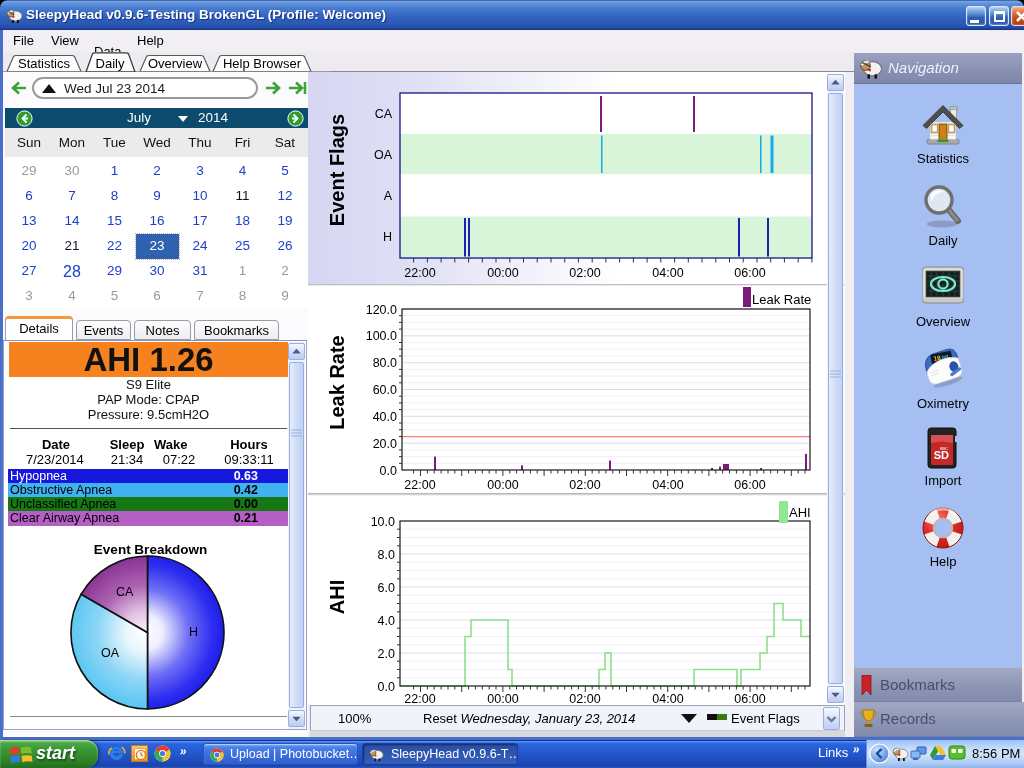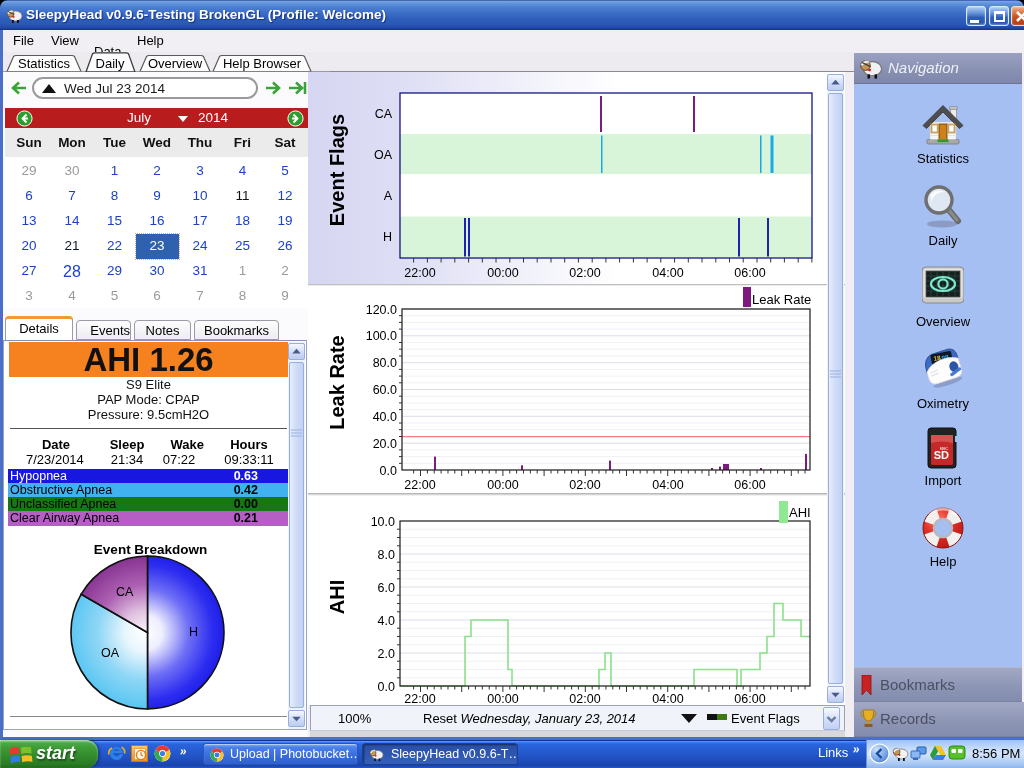--- a/index.html
+++ b/index.html
@@ -63,34 +63,34 @@
  <div class="abs" style="left:8px;top:5px;width:0;height:0;border-left:7px solid transparent;border-right:7px solid transparent;border-bottom:9px solid #111;"></div>
  <div class="abs" style="left:30px;top:2px;font-size:13.5px;color:#1a1a1a;">Wed Jul 23 2014</div>
 </div>
 <svg class="abs" style="left:264px;top:79px" width="22" height="18" viewBox="0 0 22 18">
  <path d="M2 9 L14 9 M9 3.5 L15 9 L9 14.5" stroke="#3aa33a" stroke-width="2.6" fill="none"></path>
 </svg>
 <svg class="abs" style="left:288px;top:79px" width="22" height="18" viewBox="0 0 22 18">
  <path d="M1 9 L13 9 M8 3.5 L14 9 L8 14.5 M17 3 L17 15" stroke="#3aa33a" stroke-width="2.6" fill="none"></path>
 </svg>
 
-<div class="abs" style="left:5px;top:108px;width:303px;height:24px;background:#b91c1c;">
+<div class="abs" style="left:5px;top:108px;width:303px;height:24px;background:#0c4a6e;">
  <svg class="abs" style="left:11px;top:2px" width="17" height="17">
         <circle cx="8.5" cy="8.5" r="7.6" fill="#2d9e2d" stroke="#fff" stroke-width="1"></circle>
         <path d="M10.5 4.5 L6.5 8.5 L10.5 12.5 M6.5 8.5 L12 8.5" stroke="#fff" stroke-width="1.8" fill="none"></path>
       </svg>
  <svg class="abs" style="left:282px;top:2px" width="17" height="17">
         <circle cx="8.5" cy="8.5" r="7.6" fill="#2d9e2d" stroke="#fff" stroke-width="1"></circle>
         <path d="M6.5 4.5 L10.5 8.5 L6.5 12.5 M5 8.5 L10.5 8.5" stroke="#fff" stroke-width="1.8" fill="none"></path>
       </svg>
  <div class="abs" style="left:122px;top:2px;font-size:13.5px;color:#fff;">July</div>
  <div class="abs" style="left:173px;top:8px;width:0;height:0;border-left:5px solid transparent;border-right:5px solid transparent;border-top:6px solid #fff;"></div>
  <div class="abs" style="left:193px;top:2px;font-size:13.5px;color:#fff;">2014</div>
 </div>
-<div class="abs" style="left:5px;top:128px;width:303px;height:29px;background:#ebebeb;font-weight:bold;">
+<div class="abs" style="left:5px;top:128px;width:303px;height:29px;background:#ebebeb;">
       <div class="abs" style="left:3px;top:7px;width:42px;text-align:center;font-size:13.5px;color:#111;">Sun</div>
       <div class="abs" style="left:46px;top:7px;width:42px;text-align:center;font-size:13.5px;color:#111;">Mon</div>
       <div class="abs" style="left:88.5px;top:7px;width:42px;text-align:center;font-size:13.5px;color:#111;">Tue</div>
       <div class="abs" style="left:131px;top:7px;width:42px;text-align:center;font-size:13.5px;color:#111;">Wed</div>
       <div class="abs" style="left:174px;top:7px;width:42px;text-align:center;font-size:13.5px;color:#111;">Thu</div>
       <div class="abs" style="left:216.5px;top:7px;width:42px;text-align:center;font-size:13.5px;color:#111;">Fri</div>
       <div class="abs" style="left:259px;top:7px;width:42px;text-align:center;font-size:13.5px;color:#111;">Sat</div>
     </div>
     <div class="abs" style="left:5px;top:157px;width:303px;height:151px;background:#fff;">
       <div class="abs" style="left:3px;top:5.5px;width:42px;text-align:center;font-size:13.5px;color:#9a9a9a;">29</div>
@@ -131,31 +131,31 @@
       <div class="abs" style="left:259px;top:106.2px;width:42px;text-align:center;font-size:13.5px;color:#9a9a9a;">2</div>
       <div class="abs" style="left:3px;top:131.3px;width:42px;text-align:center;font-size:13.5px;color:#9a9a9a;">3</div>
       <div class="abs" style="left:46px;top:131.3px;width:42px;text-align:center;font-size:13.5px;color:#9a9a9a;">4</div>
       <div class="abs" style="left:88.5px;top:131.3px;width:42px;text-align:center;font-size:13.5px;color:#9a9a9a;">5</div>
       <div class="abs" style="left:131px;top:131.3px;width:42px;text-align:center;font-size:13.5px;color:#9a9a9a;">6</div>
       <div class="abs" style="left:174px;top:131.3px;width:42px;text-align:center;font-size:13.5px;color:#9a9a9a;">7</div>
       <div class="abs" style="left:216.5px;top:131.3px;width:42px;text-align:center;font-size:13.5px;color:#9a9a9a;">8</div>
       <div class="abs" style="left:259px;top:131.3px;width:42px;text-align:center;font-size:13.5px;color:#9a9a9a;">9</div>
     </div>
 <div class="abs" style="left:5px;top:320px;width:55px;height:20px;background:linear-gradient(180deg,#fdfdfd,#ededf2);border:1px solid #9a9aa8;border-radius:4px 4px 0 0;border-bottom:none;"></div>
-<div class="abs" style="left:76px;top:320px;width:55px;height:20px;background:linear-gradient(180deg,#fdfdfd,#ededf2);border:1px solid #9a9aa8;border-radius:4px 4px 0 0;text-align:right;font-size:13px;padding-top:2px;">Events</div>
+<div class="abs" style="left:76px;top:320px;width:55px;height:20px;background:linear-gradient(180deg,#fdfdfd,#ededf2);border:1px solid #9a9aa8;border-radius:4px 4px 0 0;text-align:center;font-size:13px;padding-top:2px;">Events</div>
 <div class="abs" style="left:134px;top:320px;width:57px;height:20px;background:linear-gradient(180deg,#fdfdfd,#ededf2);border:1px solid #9a9aa8;border-radius:4px 4px 0 0;text-align:center;font-size:13px;padding-top:2px;">Notes</div>
 <div class="abs" style="left:194px;top:320px;width:85px;height:20px;background:linear-gradient(180deg,#fdfdfd,#ededf2);border:1px solid #9a9aa8;border-radius:4px 4px 0 0;text-align:center;font-size:13px;padding-top:2px;">Bookmarks</div>
 <div class="abs" style="left:5px;top:316px;width:68px;height:24px;background:#fff;border:1px solid #9a9aa8;border-bottom:none;border-radius:4px 4px 0 0;border-top:3px solid #f49838;text-align:center;font-size:13px;padding-top:2px;">Details</div>
 <div class="abs" style="left:3px;top:340px;width:304px;height:390px;background:#fff;border:1px solid #9aa2c8;border-top-color:#8890b8;">
       <div class="abs" style="left:5px;top:1px;width:279px;height:35px;background:#f5821f;text-align:center;font-size:33px;font-weight:bold;color:#111;line-height:36px;">AHI 1.26</div>
       <div class="abs" style="left:5px;top:36px;width:279px;text-align:center;font-size:13px;color:#111;line-height:15.2px;">S9 Elite<br>PAP Mode: CPAP<br>Pressure: 9.5cmH2O</div>
       <div class="abs" style="left:6px;top:87px;width:277px;height:1px;background:#555;"></div>
 <div class="abs" style="left:22px;top:96px;width:60px;text-align:center;font-size:13px;font-weight:bold;">Date</div>
 <div class="abs" style="left:98px;top:96px;width:50px;text-align:center;font-size:13px;font-weight:bold;">Sleep</div>
-<div class="abs" style="left:150px;top:96px;width:50px;text-align:right;font-size:13px;font-weight:bold;">Wake</div>
+<div class="abs" style="left:150px;top:96px;width:50px;text-align:left;font-size:13px;font-weight:bold;">Wake</div>
 <div class="abs" style="left:215px;top:96px;width:60px;text-align:center;font-size:13px;font-weight:bold;">Hours</div>
 <div class="abs" style="left:22px;top:111px;width:60px;font-size:13px;">7/23/2014</div>
 <div class="abs" style="left:98px;top:111px;width:50px;text-align:center;font-size:13px;">21:34</div>
 <div class="abs" style="left:150px;top:111px;width:50px;text-align:center;font-size:13px;">07:22</div>
 <div class="abs" style="left:215px;top:111px;width:60px;text-align:center;font-size:13px;">09:33:11</div>
 <div class="abs" style="left:4px;top:127.5px;width:280px;height:14.3px;background:#1717e0;color:#fff;font-size:12.5px;line-height:14.3px;">
         <span style="position:absolute;left:2px;">Hypopnea</span>
         <span style="position:absolute;right:30px;font-weight:bold;">0.63</span>
       </div>
       <div class="abs" style="left:4px;top:141.8px;width:280px;height:14.3px;background:#3fb2ef;color:#000;font-size:12.5px;line-height:14.3px;">

